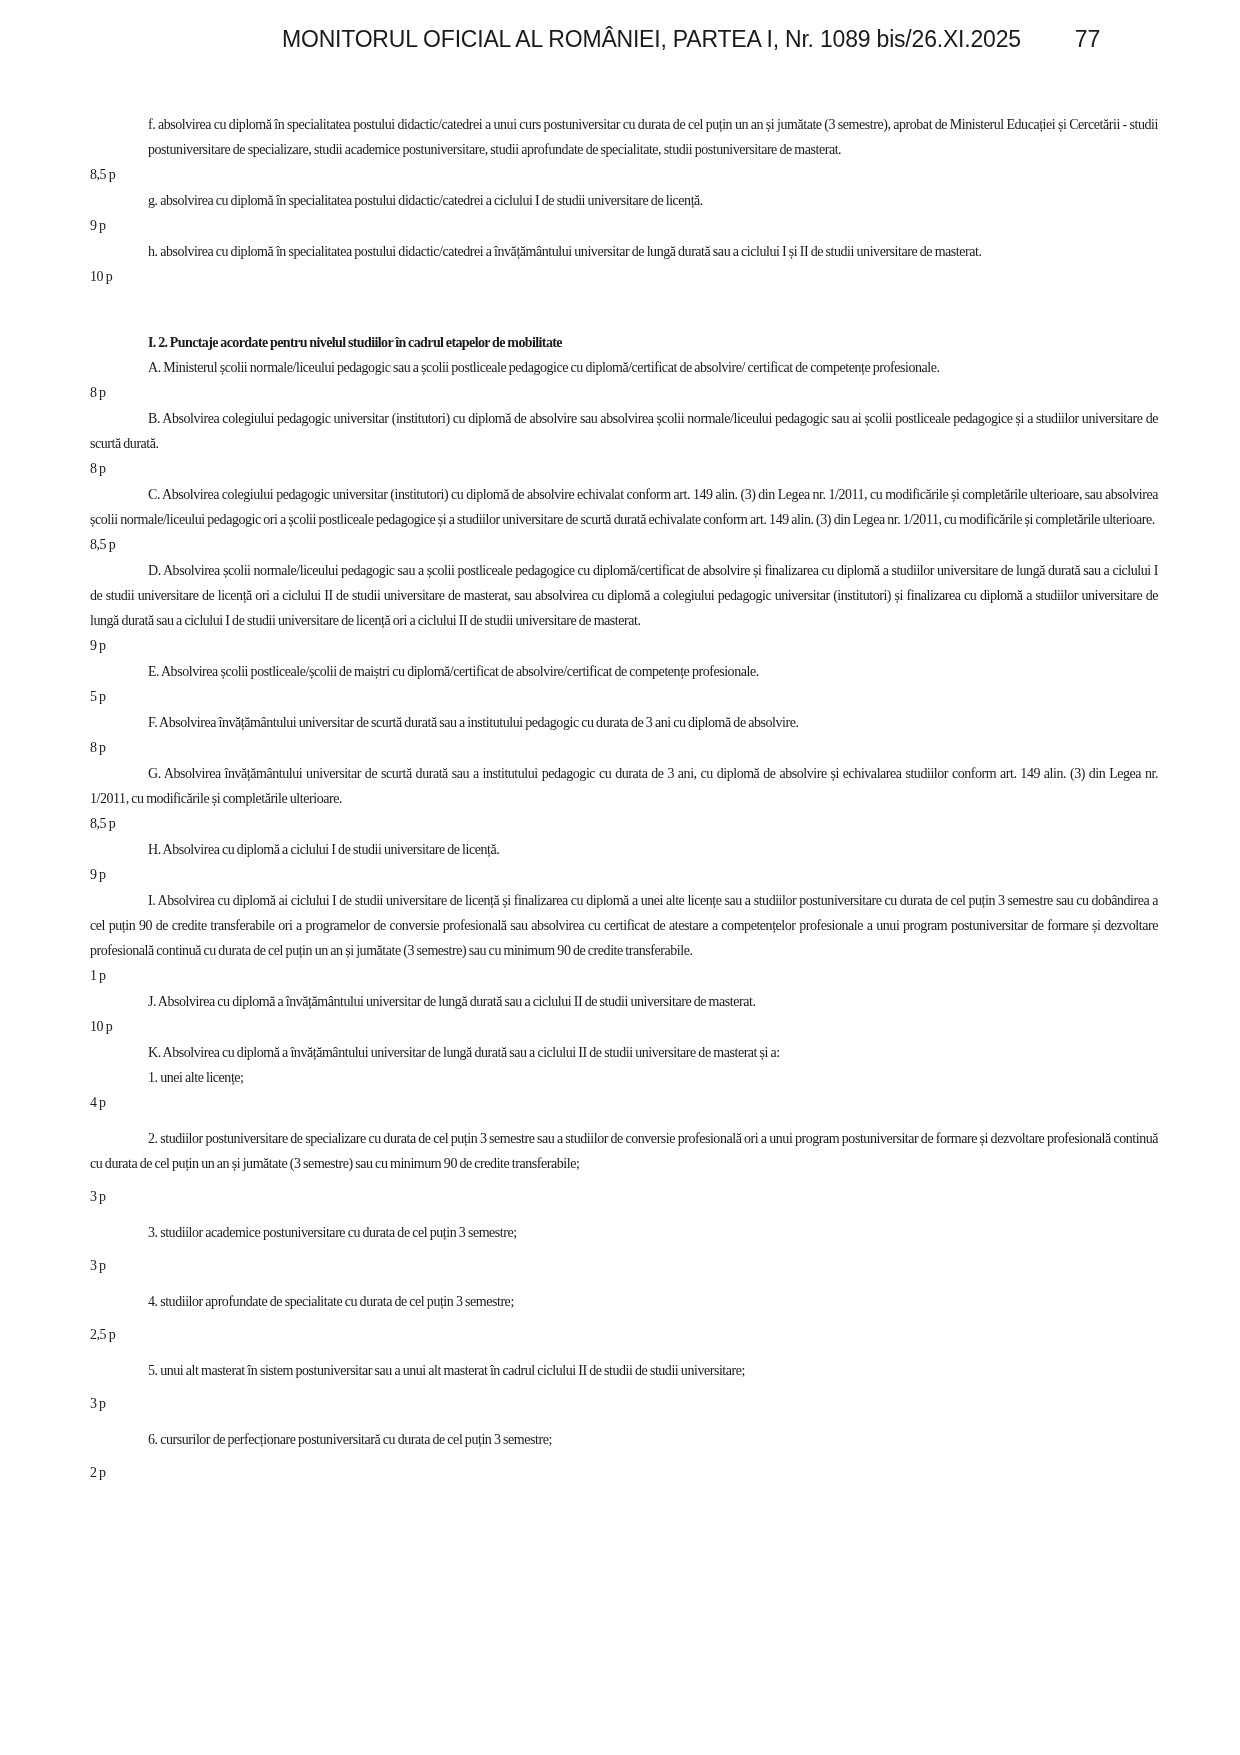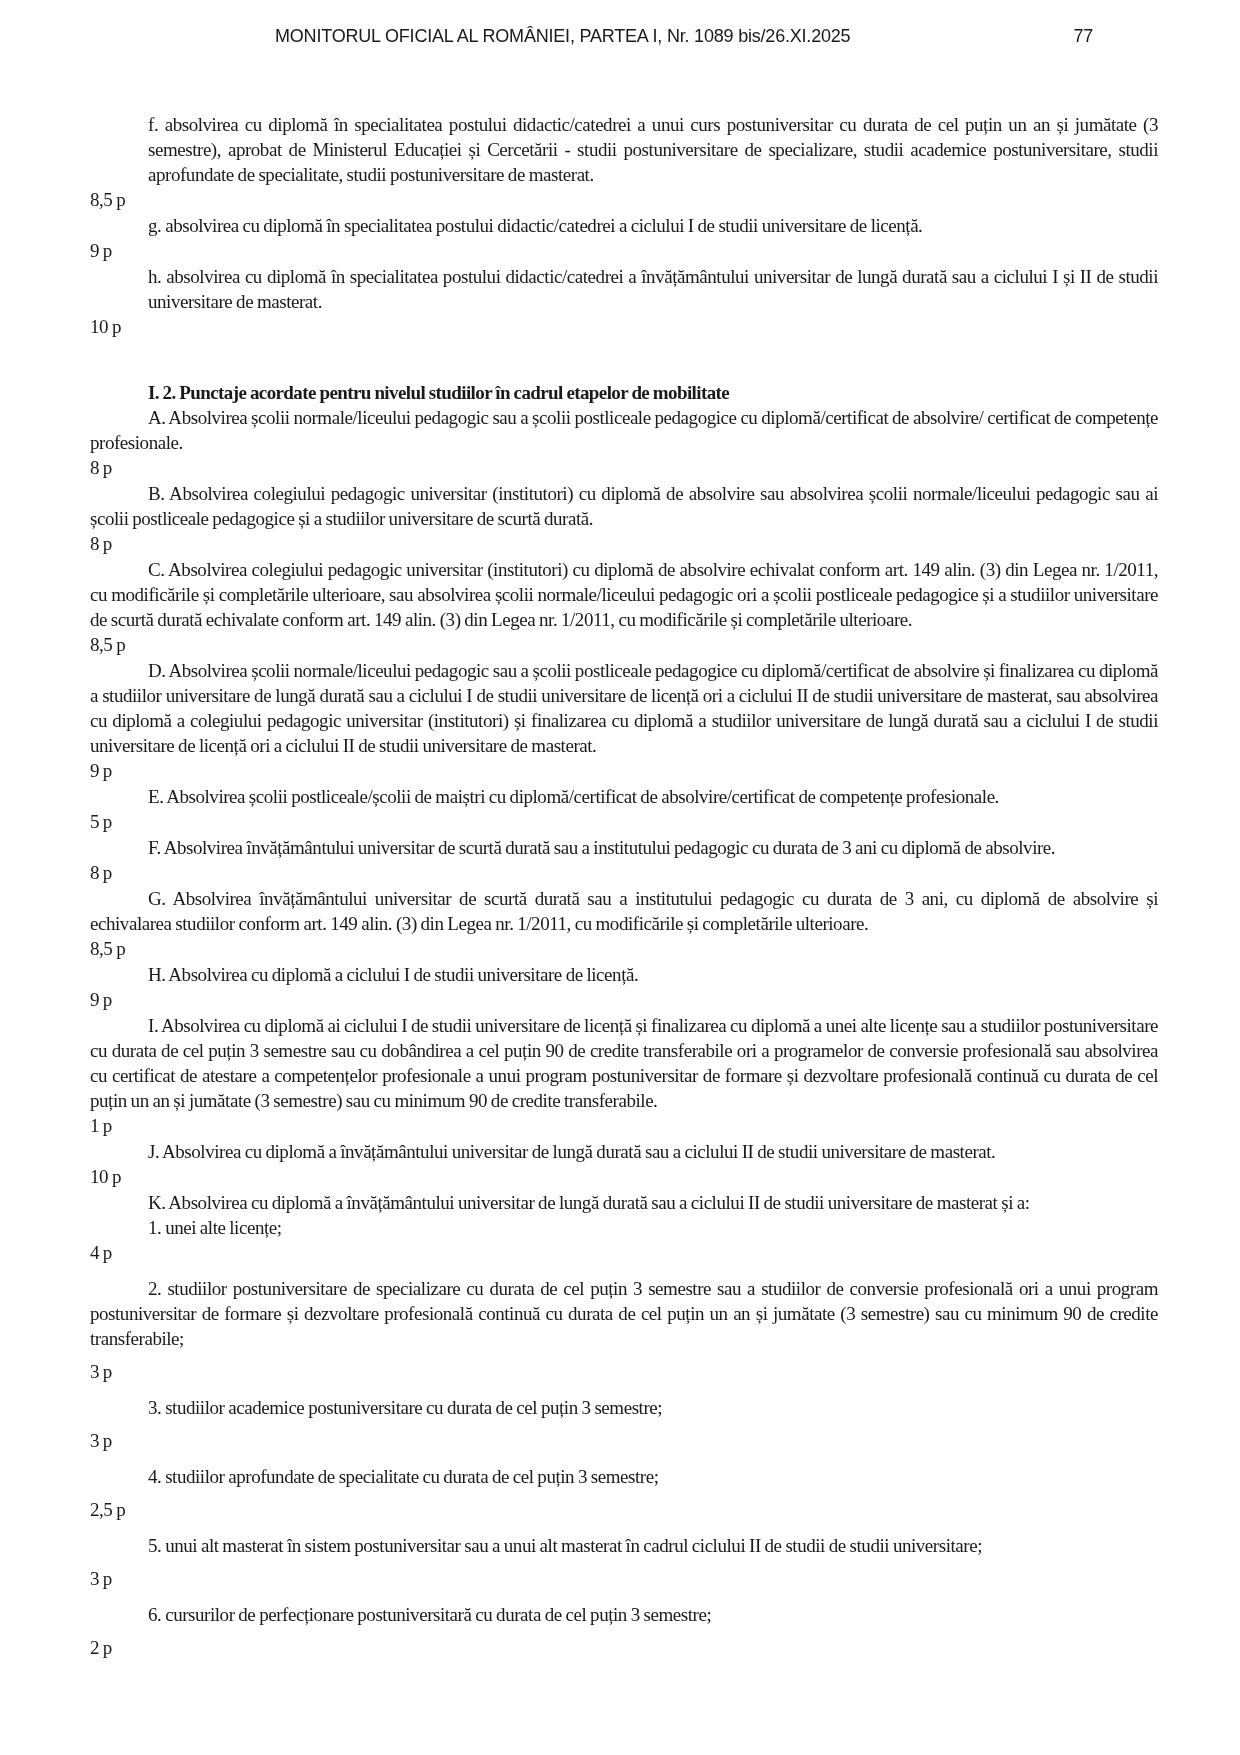--- a/index.html
+++ b/index.html
@@ -1,25 +1,25 @@
 <!DOCTYPE html>
 <html><head>
 <meta charset="utf-8">
 <style>
   html, body { margin: 0; padding: 0; background: #ffffff; }
   body { width: 1240px; height: 1755px; position: relative; overflow: hidden; color: #1a1a1a; }
   .header {
-    position: absolute; top: 22px; left: 0; width: 1149px; height: 30px;
-    font-family: "Liberation Sans", sans-serif; font-size: 18px; letter-spacing: -0.2px;
+    position: absolute; top: 22px; left: 7px; width: 1149px; height: 30px;
+    font-family: "Liberation Sans", sans-serif; font-size: 23px; letter-spacing: -0.2px;
   }
   .header .title { position: absolute; left: 275px; top: 4px; }
   .header .pageno { position: absolute; right: 56px; top: 4px; }
   .content {
     position: absolute; top: 112px; left: 90px; width: 1068px;
-    font-family: "Liberation Serif", serif; font-size: 19px; line-height: 25px;
+    font-family: "Liberation Serif", serif; font-size: 14px; line-height: 25px;
     letter-spacing: -0.45px; word-spacing: -0.5px;
   }
   .para { text-align: justify; margin: 0; }
   .indent-block { padding-left: 58px; }
   .first-indent { text-indent: 58px; }
   .score { text-align: left; margin: 0; line-height: 26px; }
   .heading { font-weight: bold; padding-left: 58px; margin: 40px 0 0 0; letter-spacing: -0.6px; }
   .sub { padding-left: 58px; margin: 0; }
   .sub-gap { margin-bottom: 10px; }
 </style>
@@ -42,21 +42,21 @@
     <p class="score">9 p</p>
   </div>
   <div>
     <p class="para indent-block">h. absolvirea cu diplomă în specialitatea postului didactic/catedrei a învățământului universitar de lungă durată sau a ciclului I și II de studii universitare de masterat.</p>
     <p class="score">10 p</p>
   </div>
 
   <p class="heading">I. 2. Punctaje acordate pentru nivelul studiilor în cadrul etapelor de mobilitate</p>
 
   <div>
-    <p class="para first-indent">A. Absolvirea școlii normale/liceului pedagogic sau a școlii postliceale pedagogice cu diplomă/certificat de absolvire/ certificat de competențe profesionale.</p>
+    <p class="para first-indent">A. Ministerul școlii normale/liceului pedagogic sau a școlii postliceale pedagogice cu diplomă/certificat de absolvire/ certificat de competențe profesionale.</p>
     <p class="score">8 p</p>
   </div>
   <div>
     <p class="para first-indent">B. Absolvirea colegiului pedagogic universitar (institutori) cu diplomă de absolvire sau absolvirea școlii normale/liceului pedagogic sau ai școlii postliceale pedagogice și a studiilor universitare de scurtă durată.</p>
     <p class="score">8 p</p>
   </div>
   <div>
     <p class="para first-indent">C. Absolvirea colegiului pedagogic universitar (institutori) cu diplomă de absolvire echivalat conform art. 149 alin. (3) din Legea nr. 1/2011, cu modificările și completările ulterioare, sau absolvirea școlii normale/liceului pedagogic ori a școlii postliceale pedagogice și a studiilor universitare de scurtă durată echivalate conform art. 149 alin. (3) din Legea nr. 1/2011, cu modificările și completările ulterioare.</p>
     <p class="score">8,5 p</p>
   </div>

